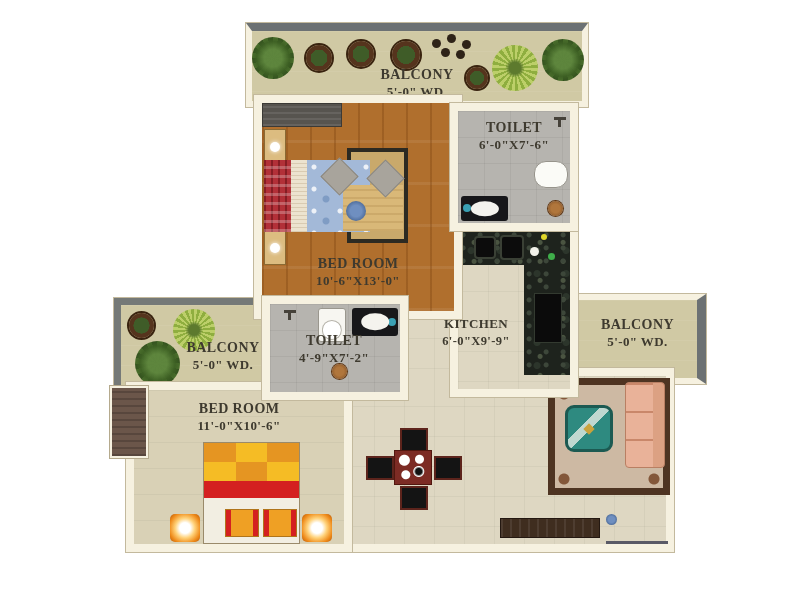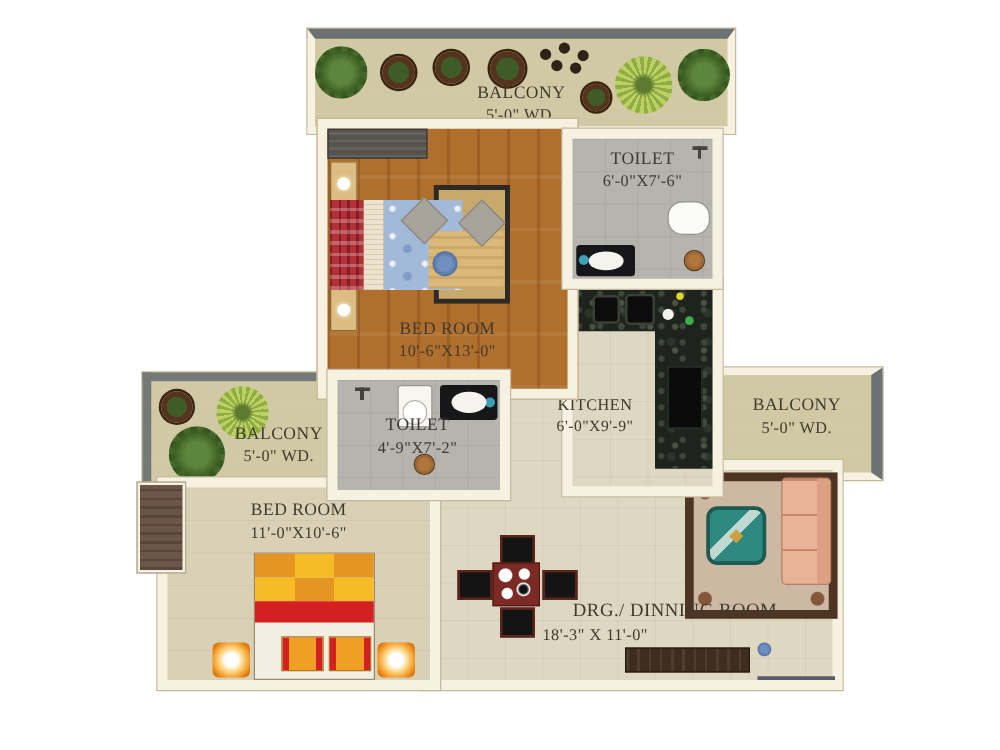--- a/index.html
+++ b/index.html
@@ -1,21 +1,21 @@
 <!DOCTYPE html>
 <html><head>
 <meta charset="utf-8">
 <style>
   html,body{margin:0;padding:0;background:#fff;}
   #canvas{position:relative;width:800px;height:600px;background:#ffffff;overflow:hidden;
           font-family:"Liberation Serif", serif;}
   .room{position:absolute;box-sizing:border-box;box-shadow:0 0 0 1px #c3b99d;}
   .wall{border:8px solid #f6f1e0;}
   .bwall{border:6px solid #f6f1e0;}
-  .rlabel{position:absolute;text-align:center;font-weight:normal;color:#3e3a2f;z-index:12;
+  .rlabel{position:absolute;text-align:center;font-weight:bold;color:#3e3a2f;z-index:12;
           line-height:1.3;letter-spacing:.4px;}
   .rname{font-size:14px;}
   .rdim{font-size:13px;}
   
   .floor-balcony{background:#d0c9a4;background-image:linear-gradient(rgba(255,255,255,.06) 1px,transparent 1px);background-size:20px 20px;}
   .floor-wood{background:#b06f2d;background-image:repeating-linear-gradient(90deg,rgba(110,55,8,.28) 0 2px,transparent 2px 24px),repeating-linear-gradient(0deg,rgba(255,255,255,.07) 0 3px,transparent 3px 42px);}
   .floor-gray{background:#b6b4af;background-image:linear-gradient(rgba(0,0,0,.05) 1px,transparent 1px),linear-gradient(90deg,rgba(0,0,0,.05) 1px,transparent 1px);background-size:26px 26px;}
   .floor-tile{background:#ded7c2;background-image:linear-gradient(rgba(0,0,0,.04) 1px,transparent 1px),linear-gradient(90deg,rgba(0,0,0,.04) 1px,transparent 1px);background-size:30px 30px;}
   .floor-tan{background:#d9d1b6;background-image:linear-gradient(rgba(0,0,0,.04) 1px,transparent 1px);background-size:26px 26px;}
   
@@ -144,24 +144,20 @@
     <div class="f teal-table" style="left:221px;top:29px;width:48px;height:47px;"></div>
     <div class="f sofa" style="left:281px;top:6px;width:40px;height:86px;"></div>
     <div class="f bluedecor" style="left:262px;top:138px;width:11px;height:11px;"></div>
     <div class="f tvunit" style="left:156px;top:142px;width:100px;height:20px;"></div>
     <div class="f chair" style="left:56px;top:52px;width:28px;height:24px;"></div>
     <div class="f chair" style="left:56px;top:110px;width:28px;height:24px;"></div>
     <div class="f chair" style="left:22px;top:80px;width:28px;height:24px;"></div>
     <div class="f chair" style="left:90px;top:80px;width:28px;height:24px;"></div>
     <div class="f dtable" style="left:50px;top:74px;width:38px;height:35px;"></div>
     <div class="f doorline" style="left:262px;top:165px;width:62px;height:3px;"></div>
-    <div class="rlabel" style="left:90px;top:104px;width:212px;">
-      <div class="rname" style="font-size:15px;">DRG./ DINNING ROOM</div>
-      <div class="rdim" style="text-align:left;">18'-3"  X 11'-0"</div>
-    </div>
   </div>
 
   <div class="room bwall floor-balcony" style="left:114px;top:298px;width:176px;height:98px;border-top:7px solid #757977;border-left:7px solid #757977;z-index:1;">
     <div class="f potplant" style="left:8px;top:8px;width:25px;height:25px;"></div>
     <div class="f starburst" style="left:52px;top:4px;width:42px;height:42px;"></div>
     <div class="f fern" style="left:14px;top:36px;width:45px;height:45px;"></div>
     <div class="rlabel" style="left:46px;top:34px;width:112px;">
       <div class="rname">BALCONY</div>
       <div class="rdim">5'-0" WD.</div>
     </div>

